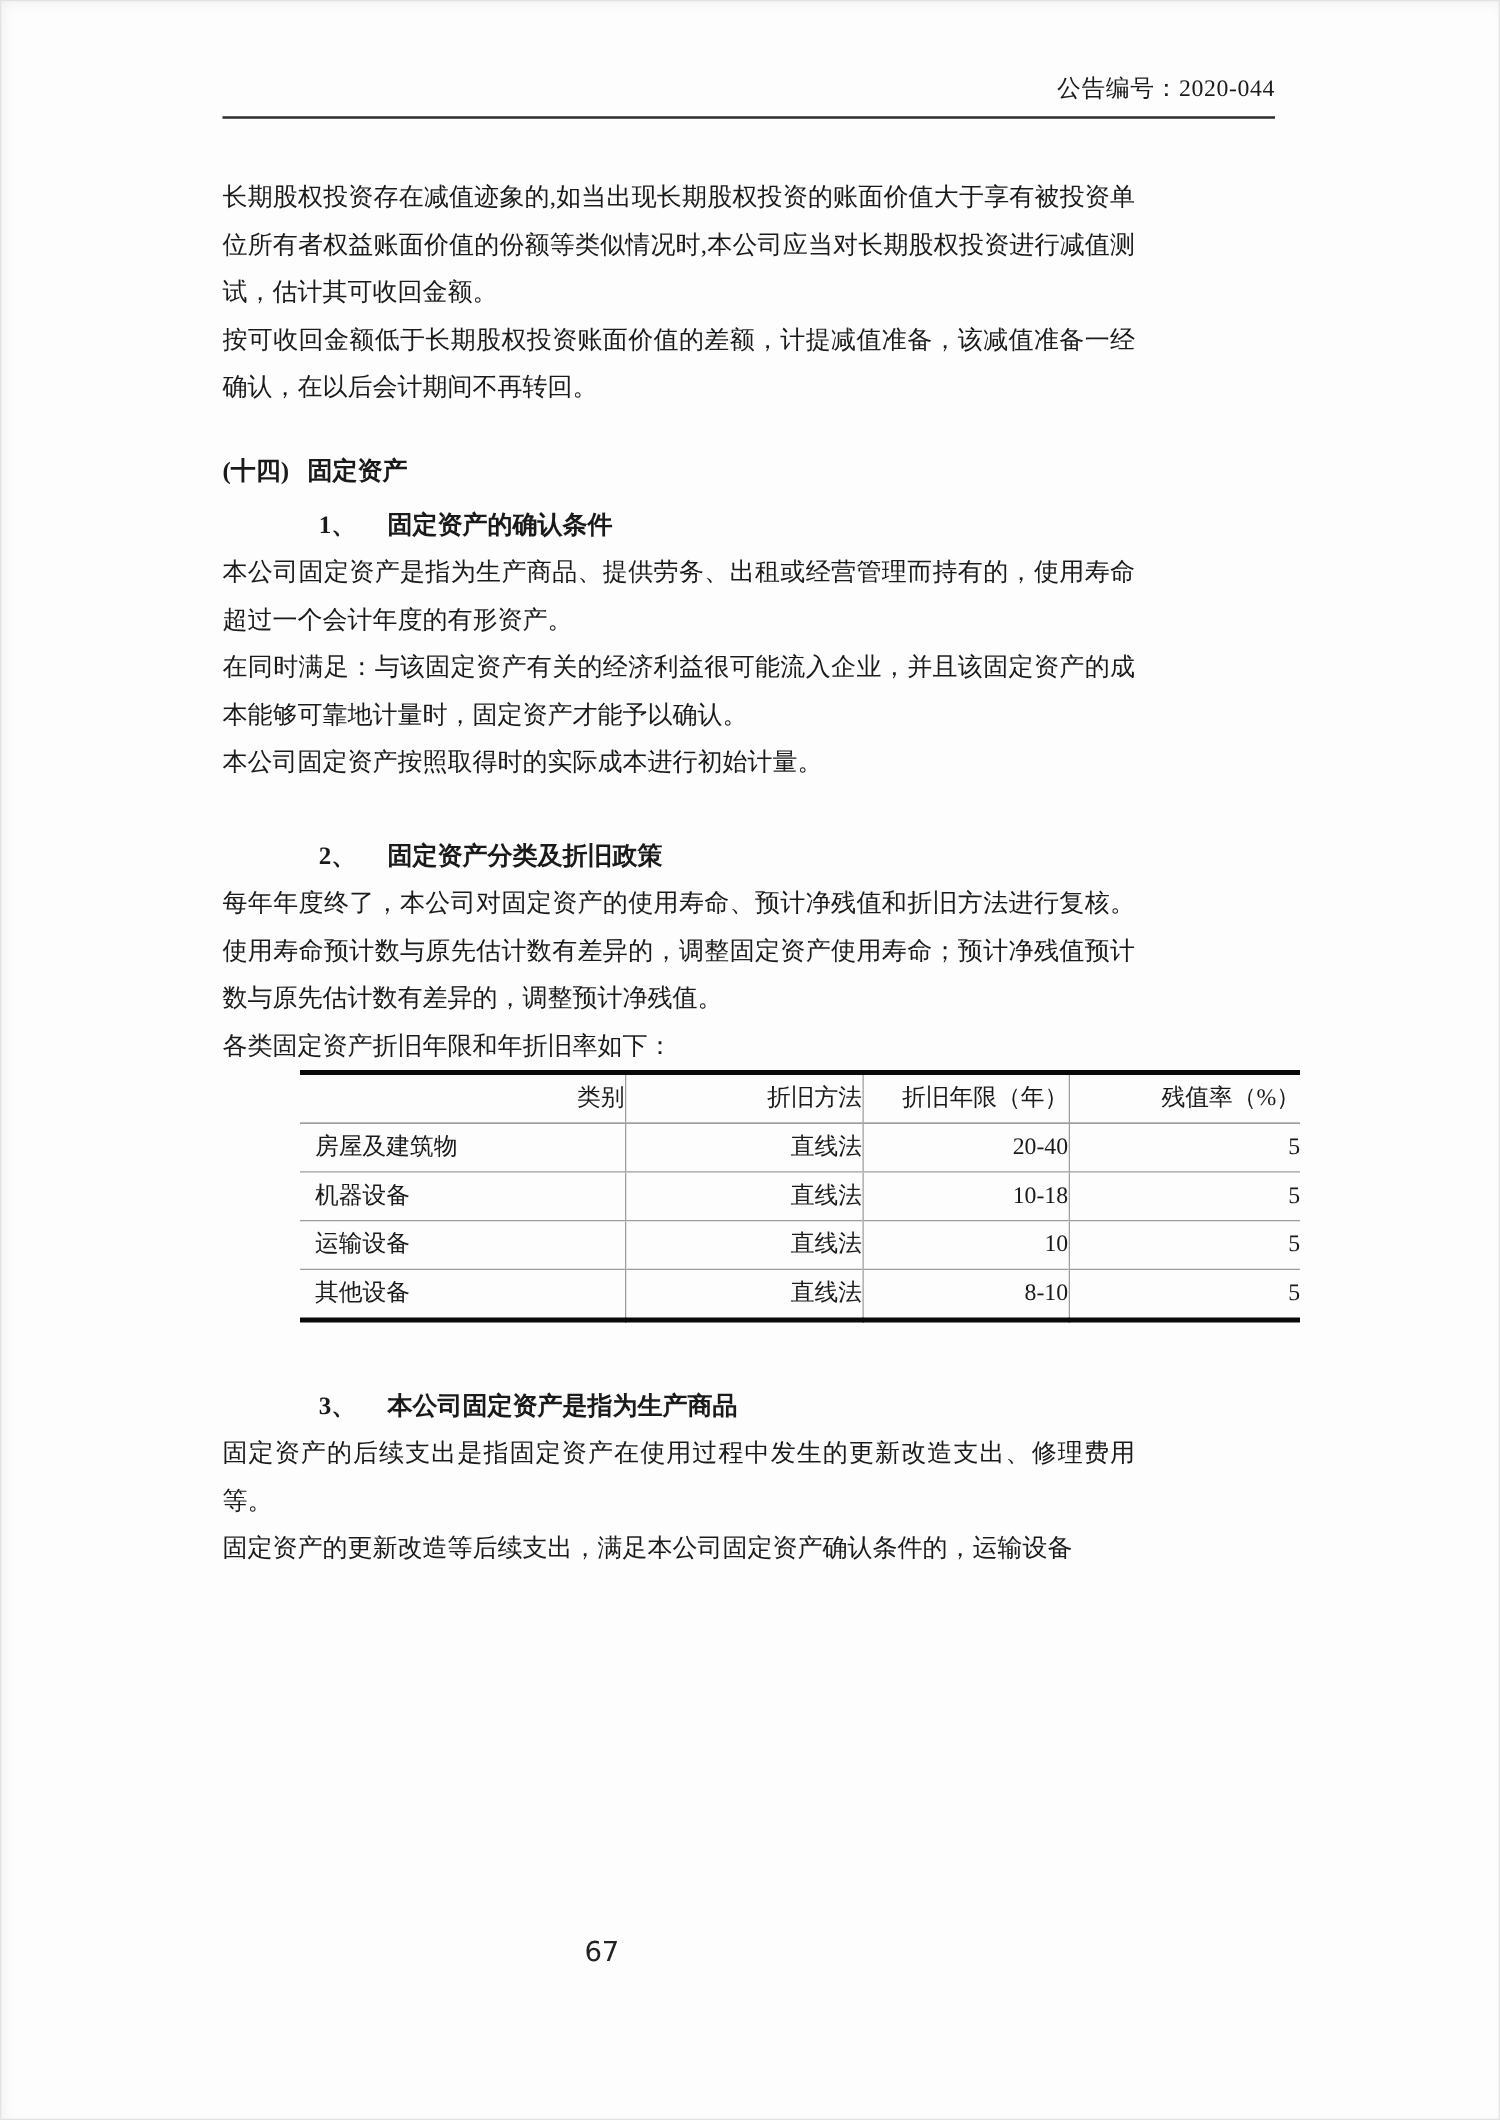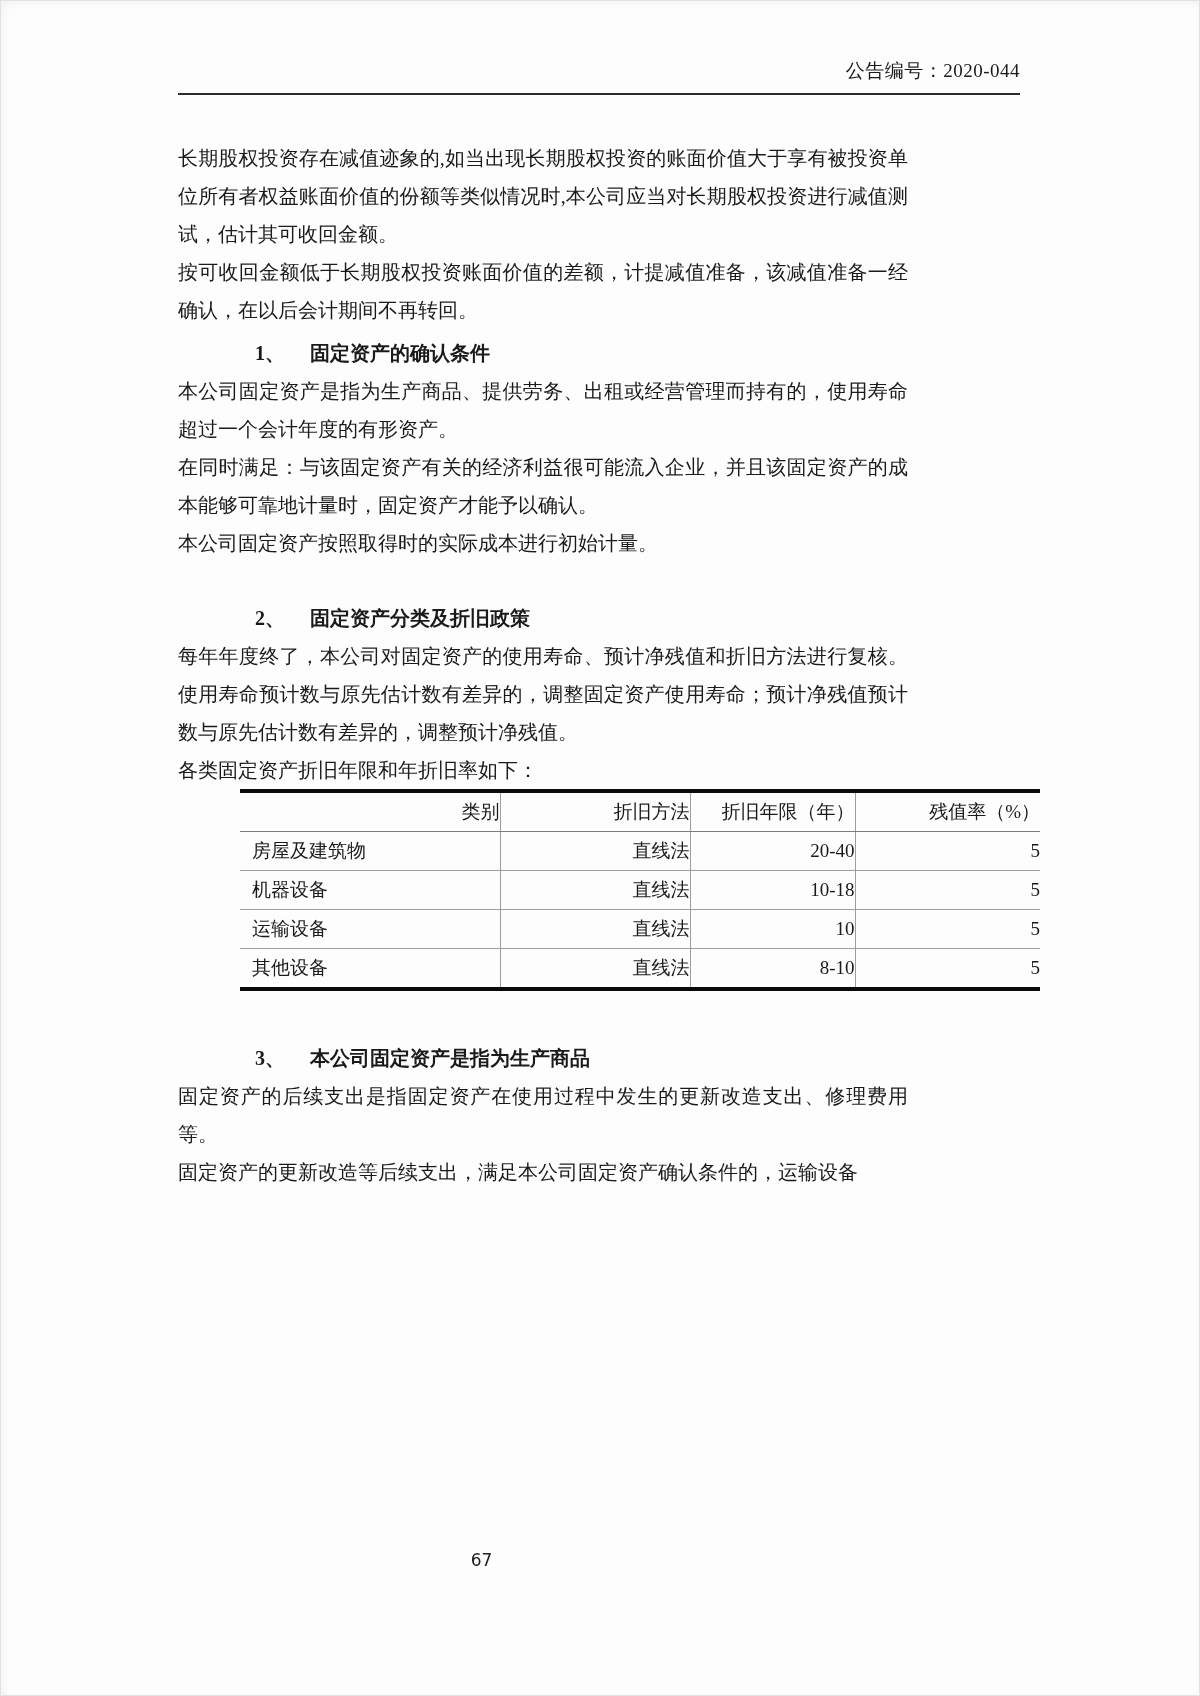--- a/index.html
+++ b/index.html
@@ -83,39 +83,43 @@
   table.dep-table tbody td { height: 36px; }
   table.dep-table tbody tr + tr td { border-top: 1px solid #9d9d9d; }
   table.dep-table th + th, table.dep-table td + td { border-left: 1px solid #9d9d9d; }
   table.dep-table td.cat-cell { text-align: left; padding-left: 12px; }
   
   .doc-footer {
     position: absolute;
     top: 1550px; left: 0; width: 963px;
     text-align: center;
     font-family: "DejaVu Sans", "Liberation Sans", sans-serif;
-    font-size: 17px;
+    font-size: 22px;
     color: #222222;
   }
 </style>
 </head>
 <body>
 
 <div class="page">
 
   <div class="doc-header">
     <span>公告编号：2020-044</span>
   </div>
   <div class="header-rule"></div>
 
   <div class="content">
 
     <p class="body-para">长期股权投资存在减值迹象的,如当出现长期股权投资的账面价值大于享有被投资单位所有者权益账面价值的份额等类似情况时,本公司应当对长期股权投资进行减值测试，估计其可收回金额。</p>
     <p class="body-para">按可收回金额低于长期股权投资账面价值的差额，计提减值准备，该减值准备一经确认，在以后会计期间不再转回。</p>
 
+    <div class="sec-heading">
+      <span class="sec-label">(十四)</span>
+      <span class="sec-title">固定资产</span>
+    </div>
 
     <div class="sub-heading">
       <span class="sub-num">1、</span>
       <span class="sub-title">固定资产的确认条件</span>
     </div>
     <p class="body-para">本公司固定资产是指为生产商品、提供劳务、出租或经营管理而持有的，使用寿命超过一个会计年度的有形资产。</p>
     <p class="body-para">在同时满足：与该固定资产有关的经济利益很可能流入企业，并且该固定资产的成本能够可靠地计量时，固定资产才能予以确认。</p>
     <p class="body-para">本公司固定资产按照取得时的实际成本进行初始计量。</p>
 
     <div class="sub-heading mt-lg">

